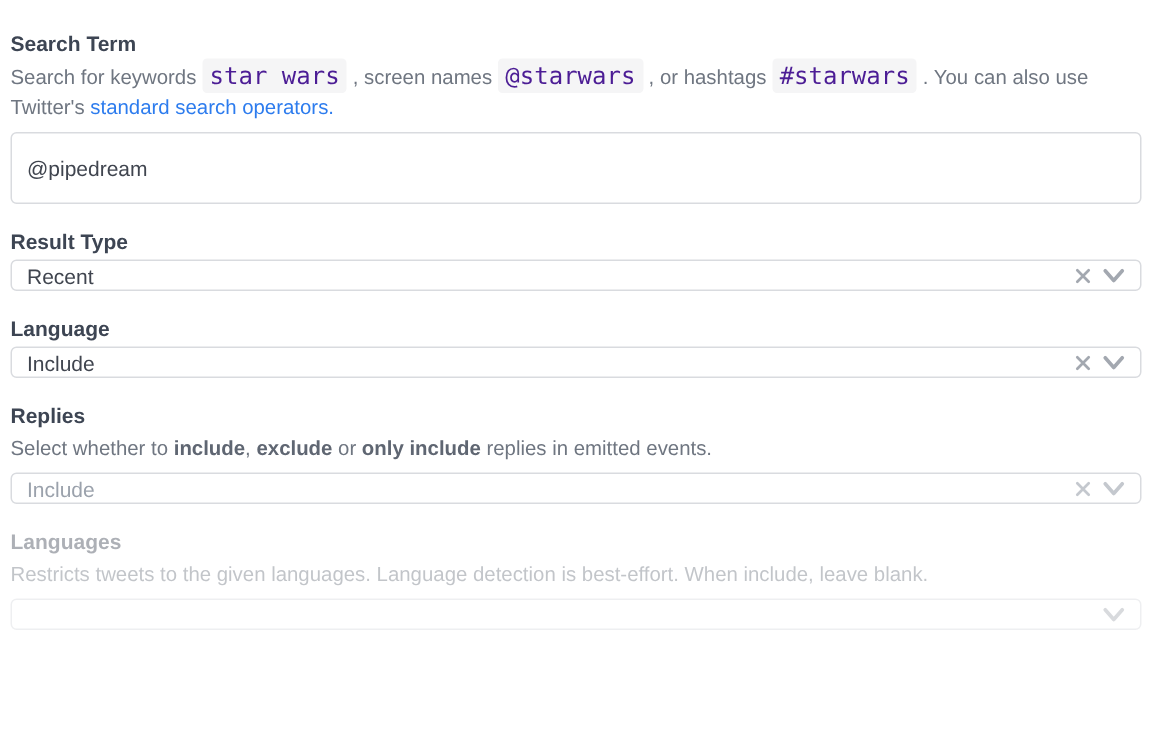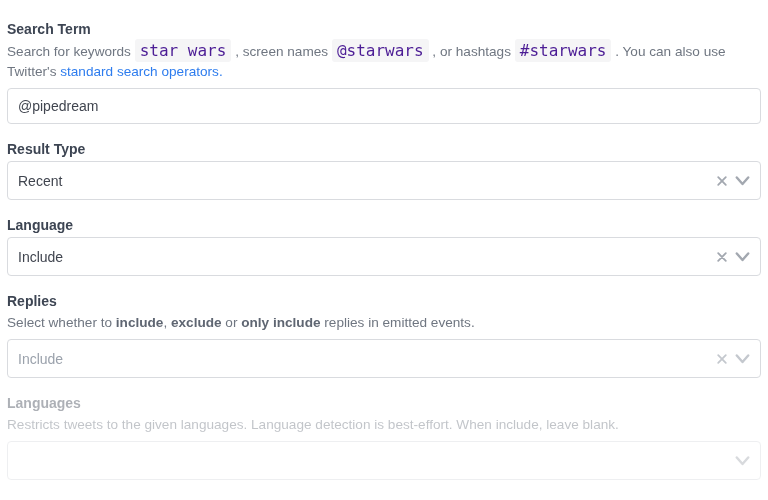--- a/index.html
+++ b/index.html
@@ -37,36 +37,36 @@
     padding: 2px 5px;
   }
   .link {
     color: #2d7cee;
     text-decoration: none;
     cursor: pointer;
   }
   .text-input {
     display: block;
     width: 100%;
-    height: 36px;
+    height: 48px;
     border: 1px solid #d9dbdf;
     border-radius: 4px;
     padding: 0 10px;
     font-family: "Liberation Sans", sans-serif;
     font-size: 14px;
     color: #40454f;
     background: #ffffff;
     outline: none;
   }
   .select {
     display: flex;
     align-items: center;
     justify-content: space-between;
     width: 100%;
-    height: 39px;
+    height: 21px;
     border: 1px solid #d9dbdf;
     border-radius: 4px;
     padding: 0 10px;
     background: #ffffff;
     cursor: pointer;
   }
   .select-value {
     font-size: 14px;
     color: #40454f;
     flex: 1 1 auto;

